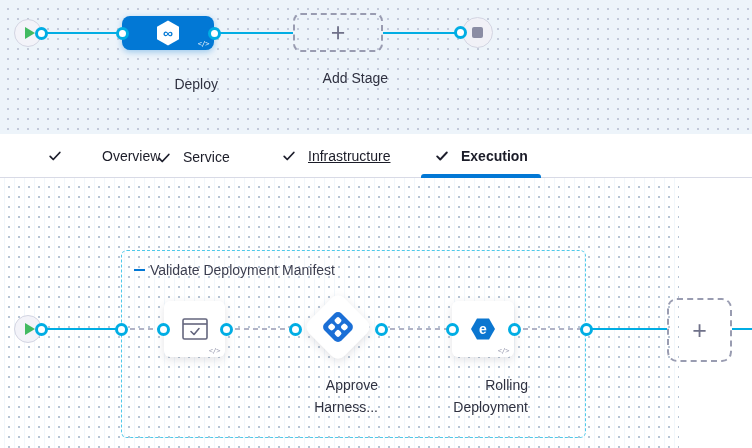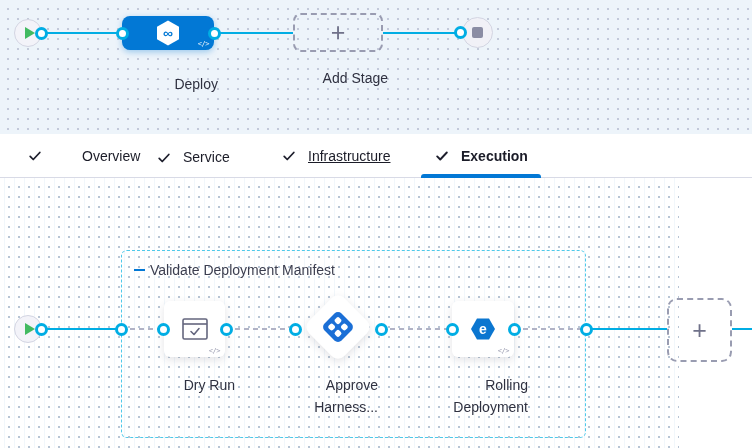--- a/index.html
+++ b/index.html
@@ -99,21 +99,21 @@
     <div class="port" style="left:34.5px;top:26.5px;"></div>
     <div class="port" style="left:115.5px;top:26.5px;"></div>
     <div class="port" style="left:207.5px;top:26.5px;"></div>
     <div class="port" style="left:453.5px;top:26px;"></div>
 
     <div class="node-label" style="left:118px;top:73px;width:100px;">Deploy</div>
     <div class="node-label" style="left:288px;top:67px;width:100px;">Add Stage</div>
   </div>
 
   <div id="tab-bar">
-    <div class="tab" style="left:28px;gap:40px;">
+    <div class="tab" style="left:48px;gap:40px;">
       <svg width="14" height="14" viewBox="0 0 16 16">
         <path d="M2.5 8.5l3.5 3.5 7.5-8" stroke="#1d1e2c" stroke-width="2" fill="none" stroke-linecap="round" stroke-linejoin="round"></path>
         </svg>
       <span>Overview</span>
     </div>
     <div class="tab" style="left:157px;align-items:flex-end;">
       <svg width="14" height="14" viewBox="0 0 16 16">
         <path d="M2.5 8.5l3.5 3.5 7.5-8" stroke="#1d1e2c" stroke-width="2" fill="none" stroke-linecap="round" stroke-linejoin="round"></path>
         </svg>
       <span>Service</span>
@@ -190,23 +190,20 @@
     <div class="port" style="left:34.5px;top:144.5px;"></div>
     <div class="port" style="left:114.5px;top:144.5px;"></div>
     <div class="port" style="left:156.5px;top:144.5px;"></div>
     <div class="port" style="left:219.5px;top:144.5px;"></div>
     <div class="port" style="left:288.5px;top:144.5px;"></div>
     <div class="port" style="left:374.5px;top:144.5px;"></div>
     <div class="port" style="left:445.5px;top:144.5px;"></div>
     <div class="port" style="left:507.5px;top:144.5px;"></div>
     <div class="port" style="left:579.5px;top:144.5px;"></div>
 
-    <div class="node-label" style="left:155px;top:196px;width:80px;">
-      <span>Dry Run</span>
-    </div>
     <div class="node-label" style="left:438px;top:196px;width:90px;">
       <span style="display:block">Rolling</span>
       <span style="display:block">Deployment</span>
     </div>
     <div class="node-label" style="left:298px;top:196px;width:80px;">
       <span style="display:block">Approve</span>
       <span style="display:block">Harness...</span>
     </div>
   </div>
 

